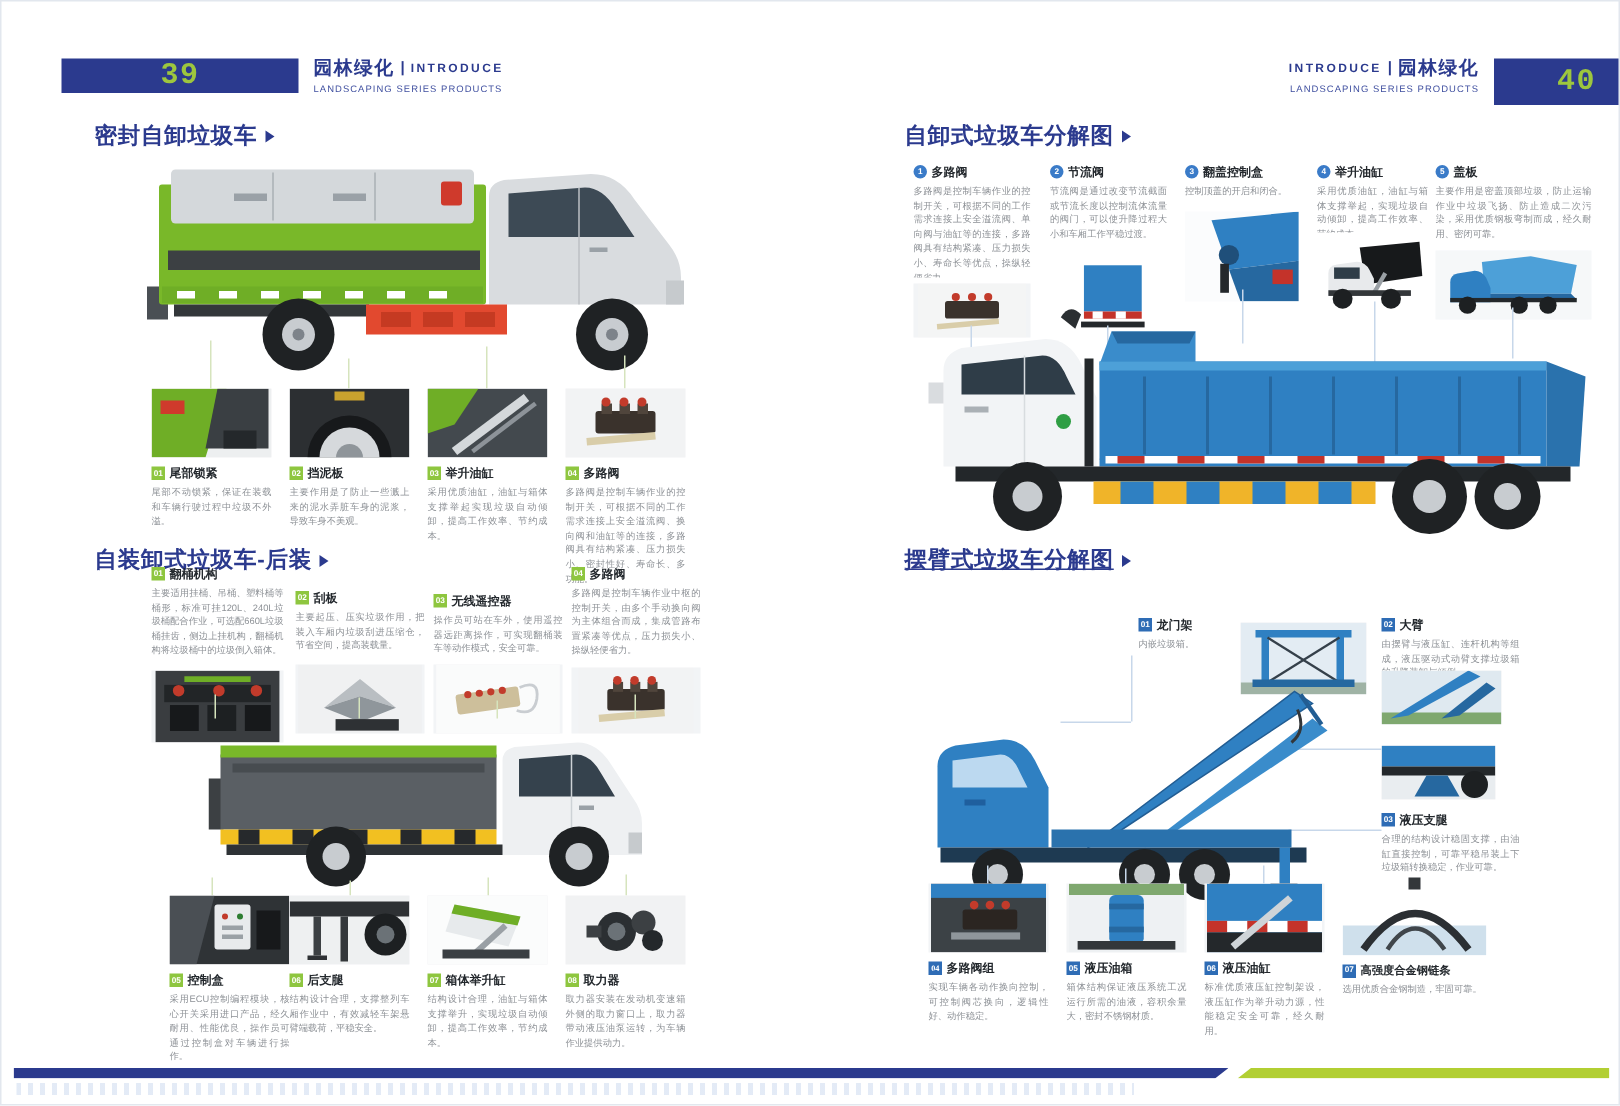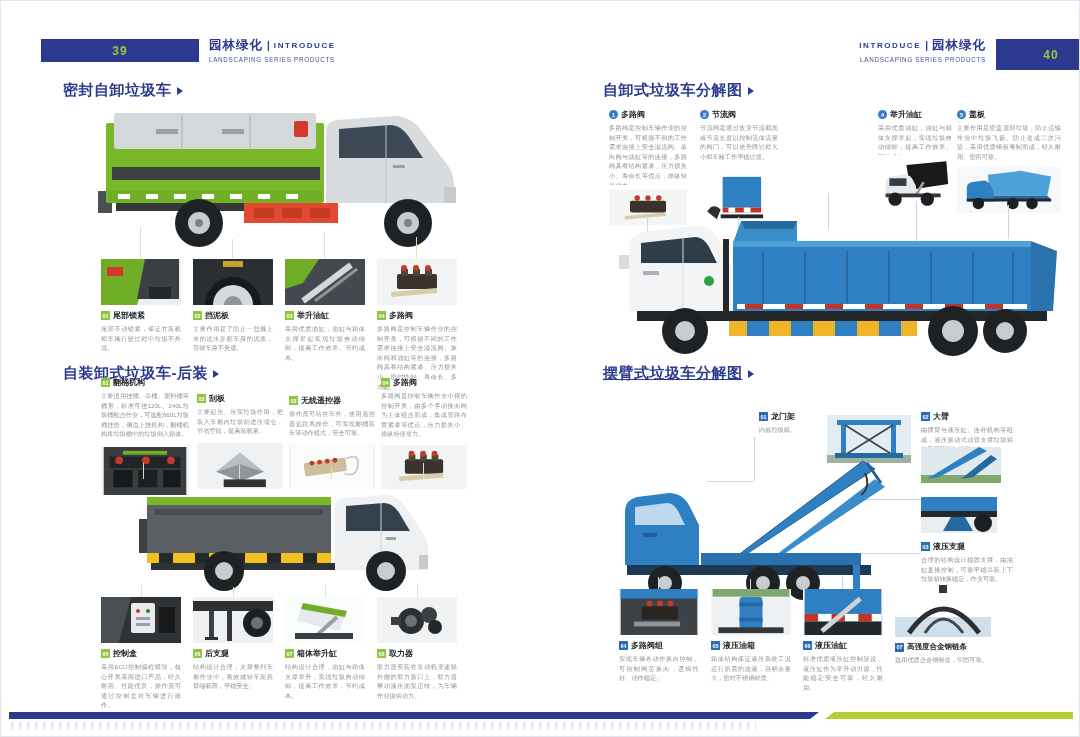--- a/index.html
+++ b/index.html
@@ -1,21 +1,21 @@
 <!DOCTYPE html>
 <html><head>
 <meta charset="utf-8">
 <style>
   html,body{margin:0;padding:0;background:#eef1f4;}
   .stage{position:relative;width:1080px;height:737px;background:#fff;overflow:hidden;
          font-family:"Liberation Sans",sans-serif;border:1px solid #e2e7ee;box-sizing:border-box;}
   .abs{position:absolute;}
   
   .hdr-bar{position:absolute;background:#2b3a8e;display:flex;align-items:center;justify-content:center;}
-  .pagenum{color:#9dc63e;font-size:12px;font-weight:bold;letter-spacing:1px;}
+  .pagenum{color:#9dc63e;font-size:20px;font-weight:bold;letter-spacing:1px;font-family:Liberation Mono, monospace;}
   .hdr-row{display:flex;align-items:center;gap:4px;}
   .hdr-cn{color:#2b3a8e;font-size:12.5px;font-weight:bold;letter-spacing:1px;}
   .hdr-div{color:#2b3a8e;font-size:10px;font-weight:bold;}
   .hdr-en{color:#2b3a8e;font-size:8px;font-weight:bold;letter-spacing:1.6px;}
   .hdr-sub{color:#4050a0;font-size:6.3px;letter-spacing:.7px;margin-top:2px;}
   .right-align{justify-content:flex-end;text-align:right;}
   
   .sec-title{position:absolute;display:flex;align-items:center;gap:5px;color:#2b3a8e;
              font-size:15px;font-weight:bold;letter-spacing:.5px;}
   .tri{width:0;height:0;border-left:6px solid #2b3a8e;border-top:4.5px solid transparent;border-bottom:4.5px solid transparent;}
@@ -309,21 +309,21 @@
       <circle cx="247" cy="96" r="20" fill="#1f2224"></circle>
         <circle cx="247" cy="96" r="9" fill="#c8ccd0"></circle>
     </svg>
   </div>
 
   <div class="vline lg" style="left:140px;top:584px;height:12px;"></div>
   <div class="vline lg" style="left:232px;top:586px;height:10px;"></div>
   <div class="vline lg" style="left:324px;top:584px;height:12px;"></div>
   <div class="vline lg" style="left:416px;top:582px;height:14px;"></div>
 
-  <div class="callout" style="left:100px;top:596px;width:80px;">
+  <div class="callout" style="left:112px;top:596px;width:80px;">
     <div class="thumb" style="height:46px;margin-top:0;">
       <svg viewBox="0 0 80 46">
           <rect width="80" height="46" fill="#2f3336"></rect>
           <polygon points="0,0 30,0 18,46 0,46" fill="#4a4f54"></polygon>
           <rect x="30" y="6" width="24" height="30" rx="2" fill="#e8eaec"></rect>
           <circle cx="37" cy="14" r="2" fill="#c23b2b"></circle>
           <circle cx="47" cy="14" r="2" fill="#2e7d32"></circle>
           <rect x="35" y="20" width="14" height="3" fill="#9aa0a5"></rect>
           <rect x="35" y="26" width="14" height="3" fill="#9aa0a5"></rect>
           <rect x="58" y="10" width="16" height="26" fill="#17191b"></rect>
@@ -425,20 +425,37 @@
           <rect x="22" y="4" width="40" height="32" fill="#2f80c2"></rect>
           <rect x="22" y="36" width="40" height="5" fill="#c4332a"></rect>
           <rect x="28" y="36" width="7" height="5" fill="#fff"></rect>
           <rect x="44" y="36" width="7" height="5" fill="#fff"></rect>
           <rect x="20" y="43" width="44" height="4" fill="#24282b"></rect>
           <path d="M6 40 q6 -10 14 -2 l-4 10 z" fill="#2b2f32"></path>
         </svg>
     </div>
   </div>
 
+  <div class="callout" style="left:789px;top:108px;width:76px;">
+    <div class="lr">
+      <span class="chip circ">3</span>
+      <span class="lbl">翻盖控制盒</span>
+    </div>
+    <div class="desc" style="height:14px;">控制顶盖的开启和闭合。</div>
+    <div class="thumb" style="height:60px;background:#fbfcfd;">
+      <svg viewBox="0 0 78 62">
+          <rect width="78" height="62" fill="#fbfcfd"></rect>
+          <polygon points="18,6 78,0 78,34 30,40" fill="#2f80c2"></polygon>
+          <polygon points="30,40 78,34 78,62 38,62" fill="#2668a0"></polygon>
+          <circle cx="30" cy="30" r="7" fill="#1f4f7a"></circle>
+          <rect x="24" y="36" width="6" height="20" fill="#24282b"></rect>
+          <rect x="60" y="40" width="14" height="10" fill="#c4332a"></rect>
+        </svg>
+    </div>
+  </div>
 
   <div class="callout" style="left:877px;top:108px;width:74px;">
     <div class="lr">
       <span class="chip circ">4</span>
       <span class="lbl">举升油缸</span>
     </div>
     <div class="desc" style="height:32px;">采用优质油缸，油缸与箱体支撑举起，实现垃圾自动倾卸，提高工作效率、节约成本。</div>
     <div class="thumb" style="height:50px;background:#fff;">
       <svg viewBox="0 0 78 52">
           <rect width="78" height="52" fill="#ffffff"></rect>

